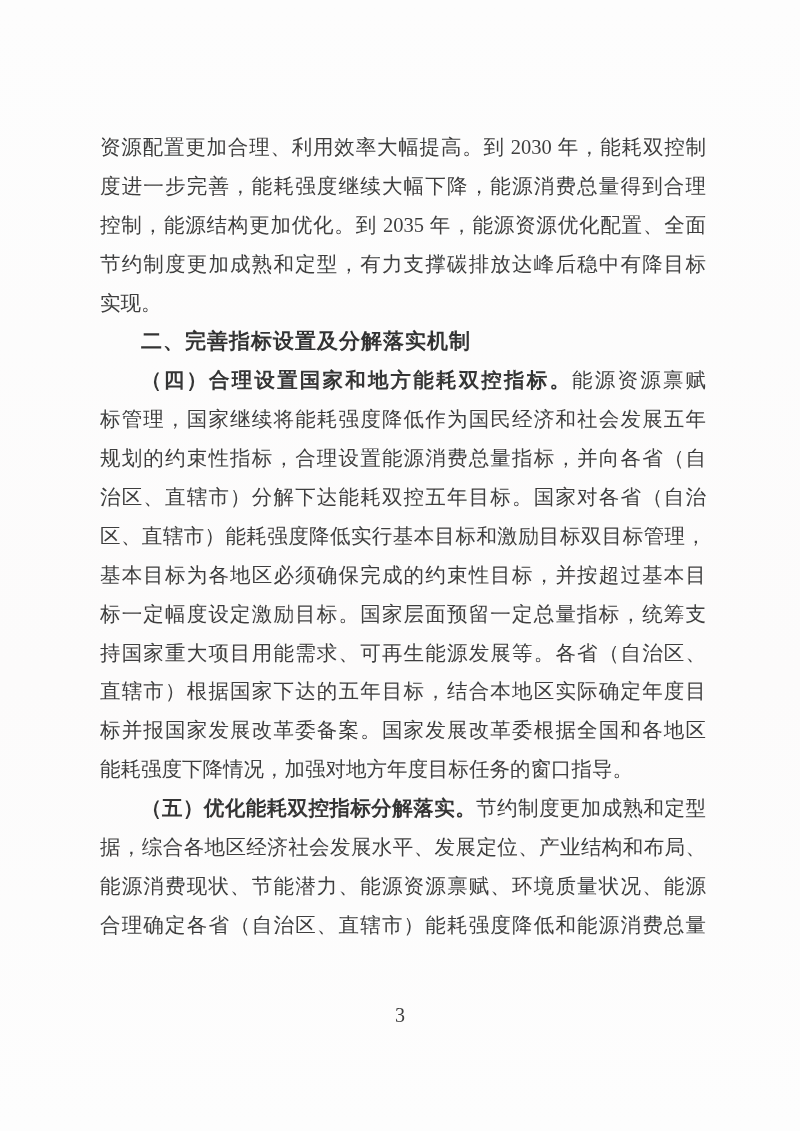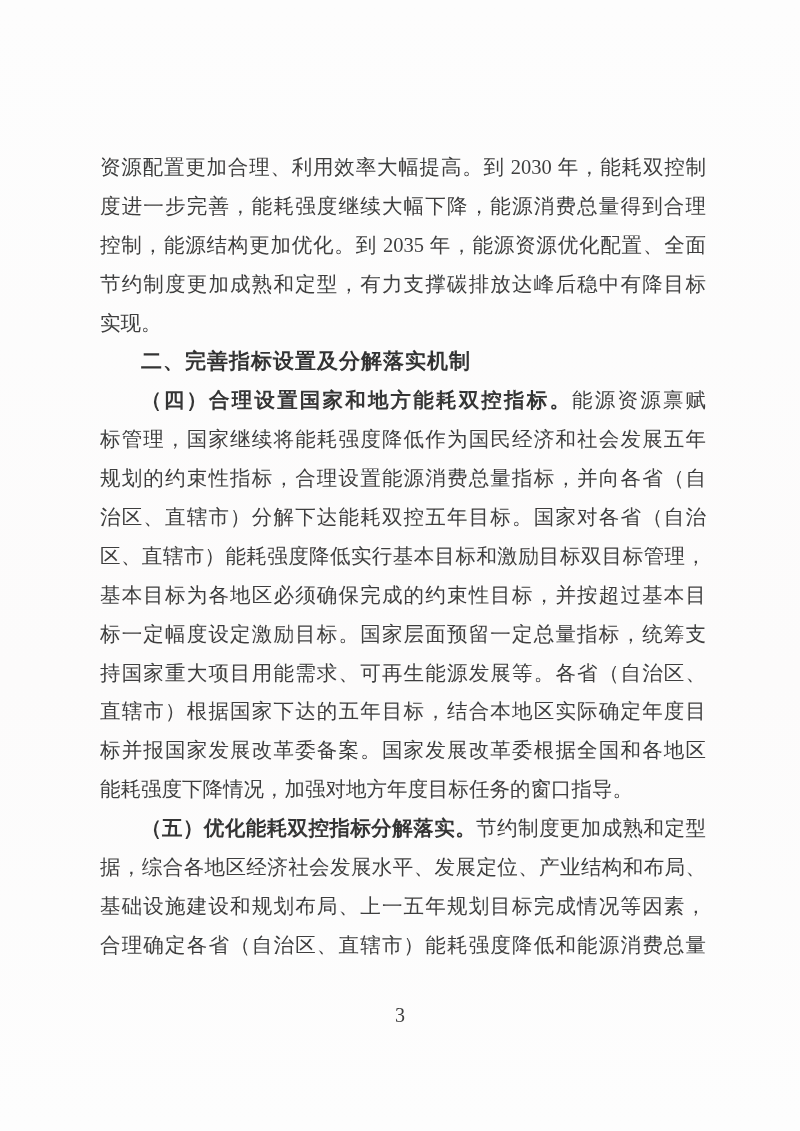--- a/index.html
+++ b/index.html
@@ -16,21 +16,20 @@
     background-image: linear-gradient(180deg, #fdfdfd 0%, #fcfbfb 60%, #fdfdfd 100%);
     font-family: "Liberation Serif", "DejaVu Serif", serif;
     color: #3e3e3e;
     overflow: hidden;
   }
   .textblock {
     position: absolute;
     left: 100px;
     top: 128px;
     width: 606px;
-    margin-top: 20px;
   }
   .tline {
     font-size: 20.5px;
     line-height: 38.9px;
     height: 38.9px;
     overflow: hidden;
     text-align: justify;
     text-align-last: justify;
     color: #3e3e3e;
   }
@@ -89,19 +88,19 @@
     <div class="tline">区、直辖市）能耗强度降低实行基本目标和激励目标双目标管理，</div>
     <div class="tline">基本目标为各地区必须确保完成的约束性目标，并按超过基本目</div>
     <div class="tline">标一定幅度设定激励目标。国家层面预留一定总量指标，统筹支</div>
     <div class="tline">持国家重大项目用能需求、可再生能源发展等。各省（自治区、</div>
     <div class="tline">直辖市）根据国家下达的五年目标，结合本地区实际确定年度目</div>
     <div class="tline">标并报国家发展改革委备案。国家发展改革委根据全国和各地区</div>
     <div class="tline endline">能耗强度下降情况，加强对地方年度目标任务的窗口指导。</div>
 
     <div class="tline indent"><span class="lead">（五）优化能耗双控指标分解落实。</span><span>节约制度更加成熟和定型</span></div>
     <div class="tline">据，综合各地区经济社会发展水平、发展定位、产业结构和布局、</div>
-    <div class="tline">基础设施建设和规划布局、上一五年规划目标完成情况等因素，</div>
+    <div class="tline">能源消费现状、节能潜力、能源资源禀赋、环境质量状况、能源</div>
     <div class="tline">合理确定各省（自治区、直辖市）能耗强度降低和能源消费总量</div>
 
   </div>
 
   <div class="pagenum">3</div>
 </div>
 
 </body></html>

